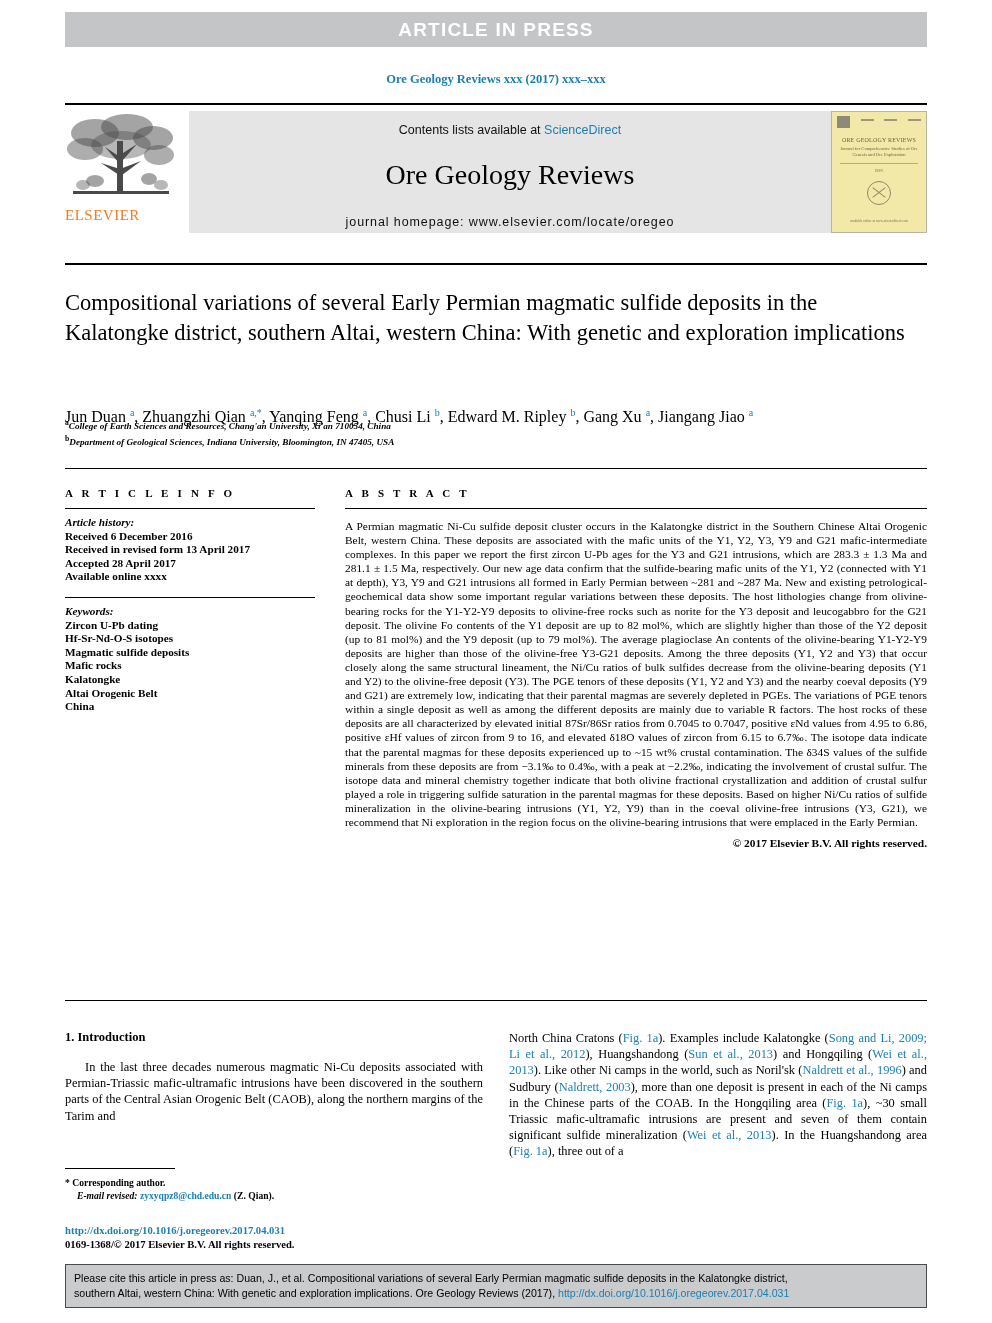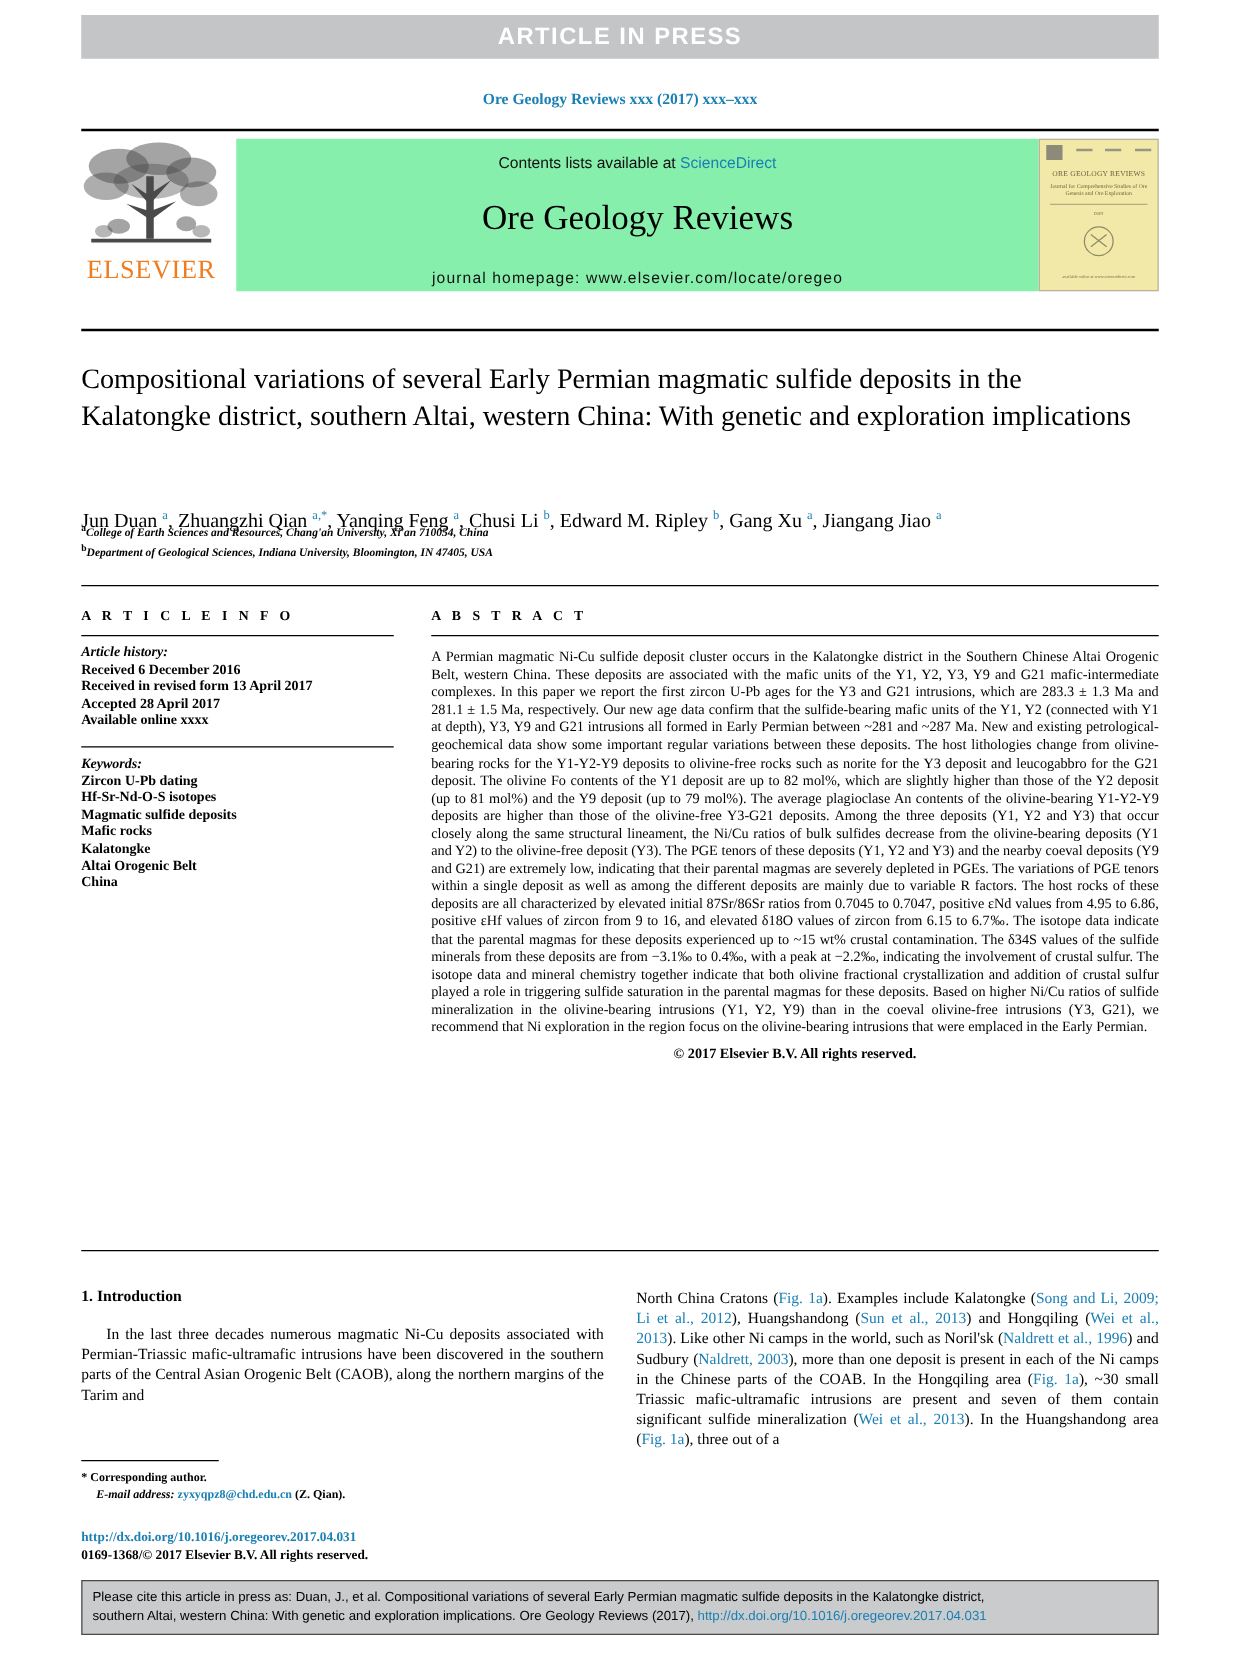--- a/index.html
+++ b/index.html
@@ -69,34 +69,33 @@
     width: 118px;
     height: 122px;
   }
   .elsevier-tree {
     width: 112px;
     height: 92px;
     display: block;
   }
   .elsevier-word {
     font-family: "Liberation Serif", serif;
-    font-size: 21px;
+    font-size: 15px;
     letter-spacing: 0.5px;
     color: #ef7d20;
-    text-align: center;
     width: 112px;
     line-height: 24px;
   }
   .masthead-center {
     position: absolute;
     left: 124px;
     top: 6px;
     width: 642px;
     height: 122px;
-    background: #86efac;
+    background: #e5e5e5;
     text-align: center;
   }
   .contents-line {
     font-family: "Liberation Sans", sans-serif;
     font-size: 12.5px;
     padding-top: 12px;
     color: #111;
   }
   .sciencedirect {
     color: #1a7fb3;
@@ -274,21 +273,21 @@
     margin-top: 13px;
   }
   .abstract-body {
     font-size: 11.4px;
     line-height: 14.1px;
     text-align: justify;
     margin-top: 10px;
   }
   .copyright {
     font-size: 11.4px;
-    text-align: center;
+    text-align: right;
     margin-top: 8px;
     font-weight: bold;
   }
   .abstract-rule-bottom {
     position: absolute;
     left: 65px;
     top: 1000px;
     width: 862px;
     height: 0;
     border-top: 1px solid #000;
@@ -492,21 +491,21 @@
     <p class="para noindent"><span>North China Cratons (</span><span class="lnk">Fig. 1a</span><span>). Examples include Kalatongke (</span><span class="lnk">Song and Li, 2009; Li et al., 2012</span><span>), Huangshandong (</span><span class="lnk">Sun et al., 2013</span><span>) and Hongqiling (</span><span class="lnk">Wei et al., 2013</span><span>). Like other Ni camps in the world, such as Noril'sk (</span><span class="lnk">Naldrett et al., 1996</span><span>) and Sudbury (</span><span class="lnk">Naldrett, 2003</span><span>), more than one deposit is present in each of the Ni camps in the Chinese parts of the COAB. In the Hongqiling area (</span><span class="lnk">Fig. 1a</span><span>), ~30 small Triassic mafic-ultramafic intrusions are present and seven of them contain significant sulfide mineralization (</span><span class="lnk">Wei et al., 2013</span><span>). In the Huangshandong area (</span><span class="lnk">Fig. 1a</span><span>), three out of a</span></p>
   </div>
 
   <div class="foot-rule"></div>
   <div class="footnotes">
     <div>
       <span>*</span>
       <span>Corresponding author.</span>
     </div>
     <div style="padding-left:12px">
-      <span class="ital">E-mail address:</span>
+      <span class="ital">E-mail revised:</span>
       <span class="lnk">zyxyqpz8@chd.edu.cn</span>
       <span>(Z. Qian).</span>
     </div>
   </div>
 
   <div class="doi-block">
     <div class="lnk">http://dx.doi.org/10.1016/j.oregeorev.2017.04.031</div>
     <div>0169-1368/© 2017 Elsevier B.V. All rights reserved.</div>
   </div>
 

